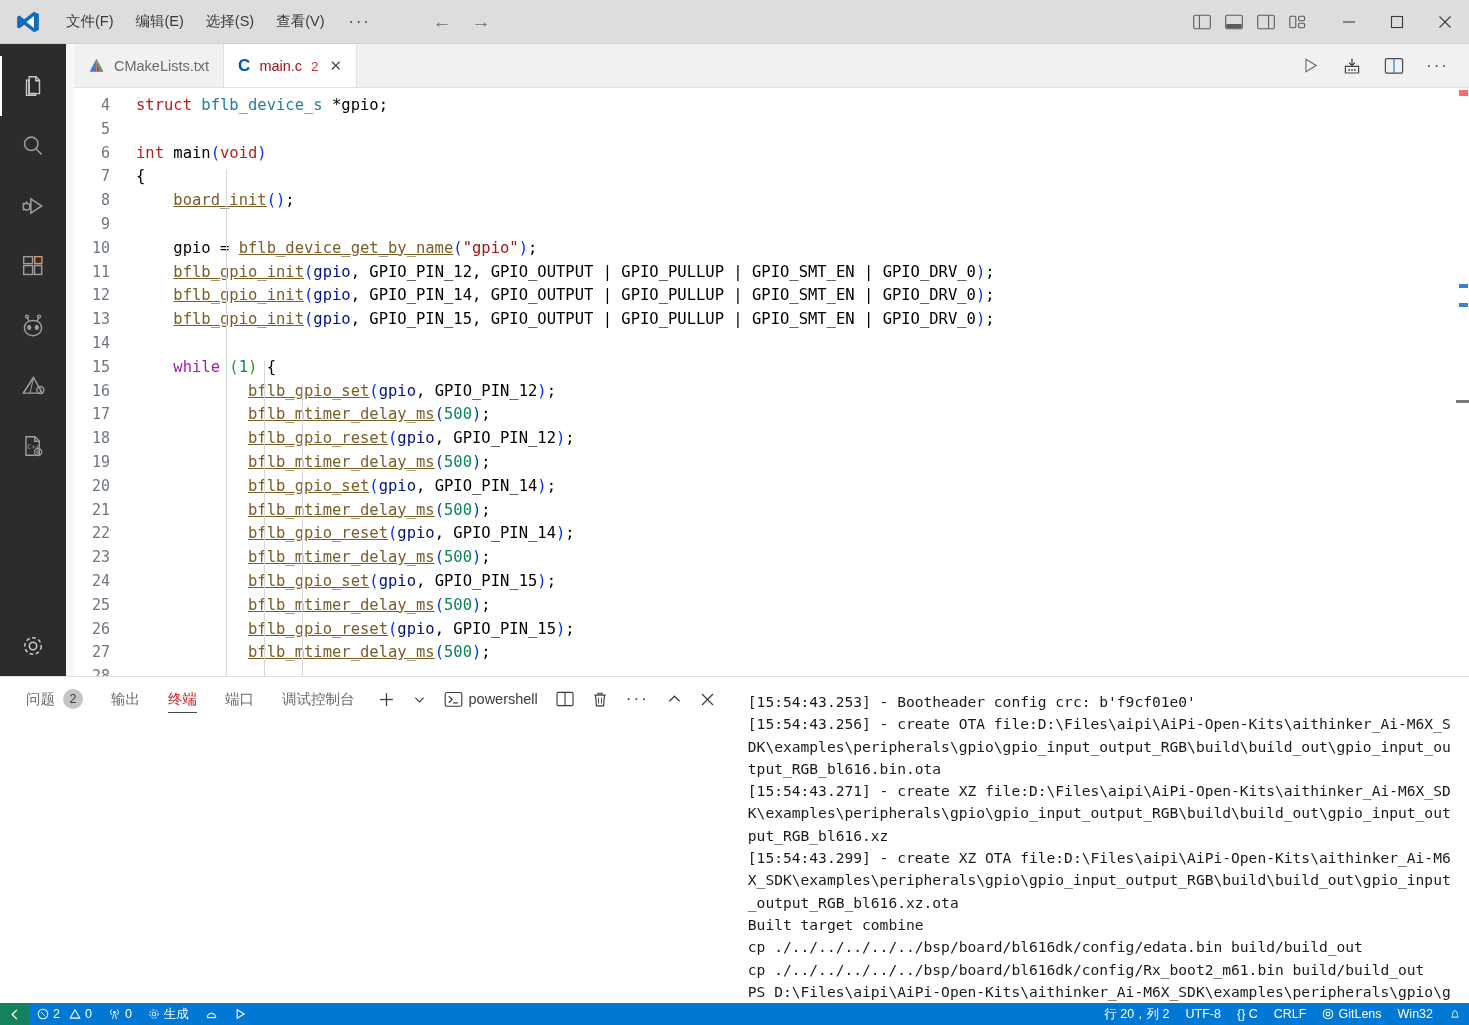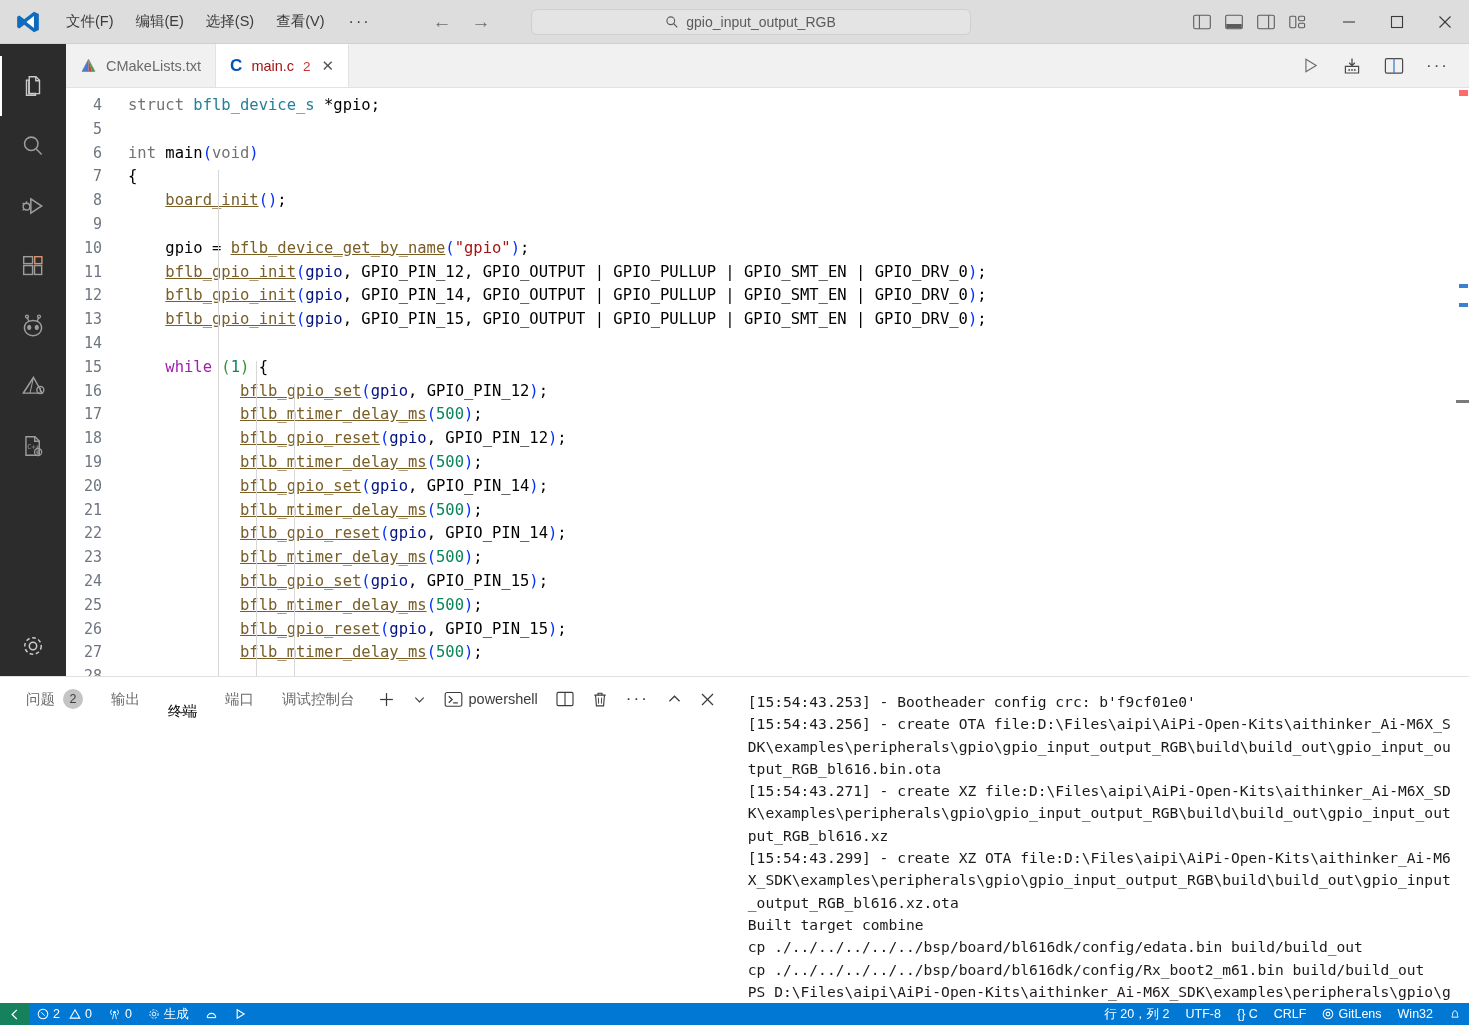--- a/index.html
+++ b/index.html
@@ -46,21 +46,21 @@
     width: 66px; background: #2c2c2c; display:flex; flex-direction: column;
     align-items: center; padding-top: 12px; flex-shrink: 0;
   }
   .act-item { width:66px; height: 60px; display:flex; align-items:center; justify-content:center; position:relative; }
   .act-item.active::before {
     content:''; position:absolute; left:0; top:0; bottom:0; width:2px; background:#fff;
   }
   .act-spacer { flex:1; }
 
   
-  .editor-col { flex: 1; display: flex; flex-direction: column; min-width: 0; background:#fff; }
+  .editor-col { flex: 1; display: flex; flex-direction: column; min-width: 0; background:#fff;margin-left:8px; }
 
   .tabbar { height: 44px; min-height:44px; background:#f1f1f1; display:flex; align-items:stretch; border-bottom:1px solid #e2e2e2; }
   .tab {
     display:flex; align-items:center; gap:9px; padding: 0 14px;
     font-size: 14.5px; color:#6a6a6a; background:#f1f1f1;
     border-right:1px solid #e2e2e2; max-width: 260px; cursor:default;
   }
   .tab.active { background:#ffffff; color:#3b3b3b; border-top: 1px solid #fff; }
   .tab .tabname { white-space:nowrap; }
   .tab.active .tabname { color:#a31515; }
@@ -75,21 +75,21 @@
     font-size: 15.5px; line-height: 23.8px;
     white-space: pre; color:#000;
     padding-top: 6px;
   }
   .cline { display:flex; height: 23.8px; align-items:center; }
   .lnum {
     width: 62px; text-align:right; padding-right: 26px; flex-shrink:0;
     color:#6e7681; font-size:15px;
   }
   .ctext { position:relative; }
-  .kw  { color:#737373; }
+  .kw  { color:#b91c1c; }
   .kw2 { color:#a21caf; }
   .typ { color:#267f99; }
   .fn  { color:#795e26;text-decoration:underline; }
   .var { color:#001080; }
   .num { color:#098658; }
   .str { color:#a31515; }
   .pnc { color:#000000; }
   .par1{ color:#0431fa; }
   .par2{ color:#319331; }
   .id  { color:#000000; }
@@ -99,21 +99,21 @@
   .overview-ruler { position:absolute; right:0; top:0; bottom:0; width:14px; }
   .ov-mark { position:absolute; right:1px; width:9px; height:6px; }
 
   
   .panel { height: 327px; min-height:327px; background:#ffffff; border-top:1px solid #e0e0e0; display:flex; flex-direction:row; }
   .panel-head { height:44px; min-height:44px; display:flex; align-items:center; padding-left: 12px; }
   .ptab {
     font-size:14.5px; color:#6b6b6b; padding: 0 14px; height: 44px;
     display:flex; align-items:center; gap:8px; position:relative; cursor:default;
   }
-  .ptab.active { color:#000000;align-items:flex-end; }
+  .ptab.active { color:#b91c1c; }
   .ptab.active::after {
     content:''; position:absolute; left:14px; right:14px; bottom:8px; height:1px; background:#4a4a4a;
   }
   .pbadge {
     background:#c4c4c4; color:#3b3b3b; border-radius:10px; min-width:20px; height:20px;
     display:inline-flex; align-items:center; justify-content:center; font-size:12.5px; padding: 0 6px;
   }
   .panel-actions { margin-left:auto; display:flex; align-items:center; gap:0; padding-right: 12px; }
   .pa { padding: 0 9px; display:flex; align-items:center; gap:6px; color:#3b3b3b; font-size:14.5px; height:30px; }
 
@@ -159,27 +159,20 @@
     <div class="tb-menu">
       <div class="tb-menu-item">文件(F)</div>
       <div class="tb-menu-item">编辑(E)</div>
       <div class="tb-menu-item">选择(S)</div>
       <div class="tb-menu-item">查看(V)</div>
       <div class="tb-dots">···</div>
     </div>
     <div class="tb-nav">
       <span>←</span>
       <span>→</span>
-    </div>
-    <div class="tb-search">
-      <svg width="14" height="14" viewBox="0 0 16 16">
-        <circle cx="6.6" cy="6.6" r="4.4" fill="none" stroke="#5c5c5c" stroke-width="1.3"></circle>
-        <line x1="10" y1="10" x2="14" y2="14.2" stroke="#5c5c5c" stroke-width="1.3"></line>
-      </svg>
-      <span>gpio_input_output_RGB</span>
     </div>
 
     <div class="tb-right">
       <div class="tb-layout-icons">
         <svg width="18" height="16" viewBox="0 0 18 16">
           <rect x="0.7" y="1.2" width="16.6" height="13.6" rx="1.6" fill="none" stroke="#5c5c5c" stroke-width="1.1"></rect>
           <line x1="6.4" y1="1.2" x2="6.4" y2="14.8" stroke="#5c5c5c" stroke-width="1.1"></line>
         </svg>
         <svg width="18" height="16" viewBox="0 0 18 16">
           <rect x="0.7" y="1.2" width="16.6" height="13.6" rx="1.6" fill="none" stroke="#5c5c5c" stroke-width="1.1"></rect>

